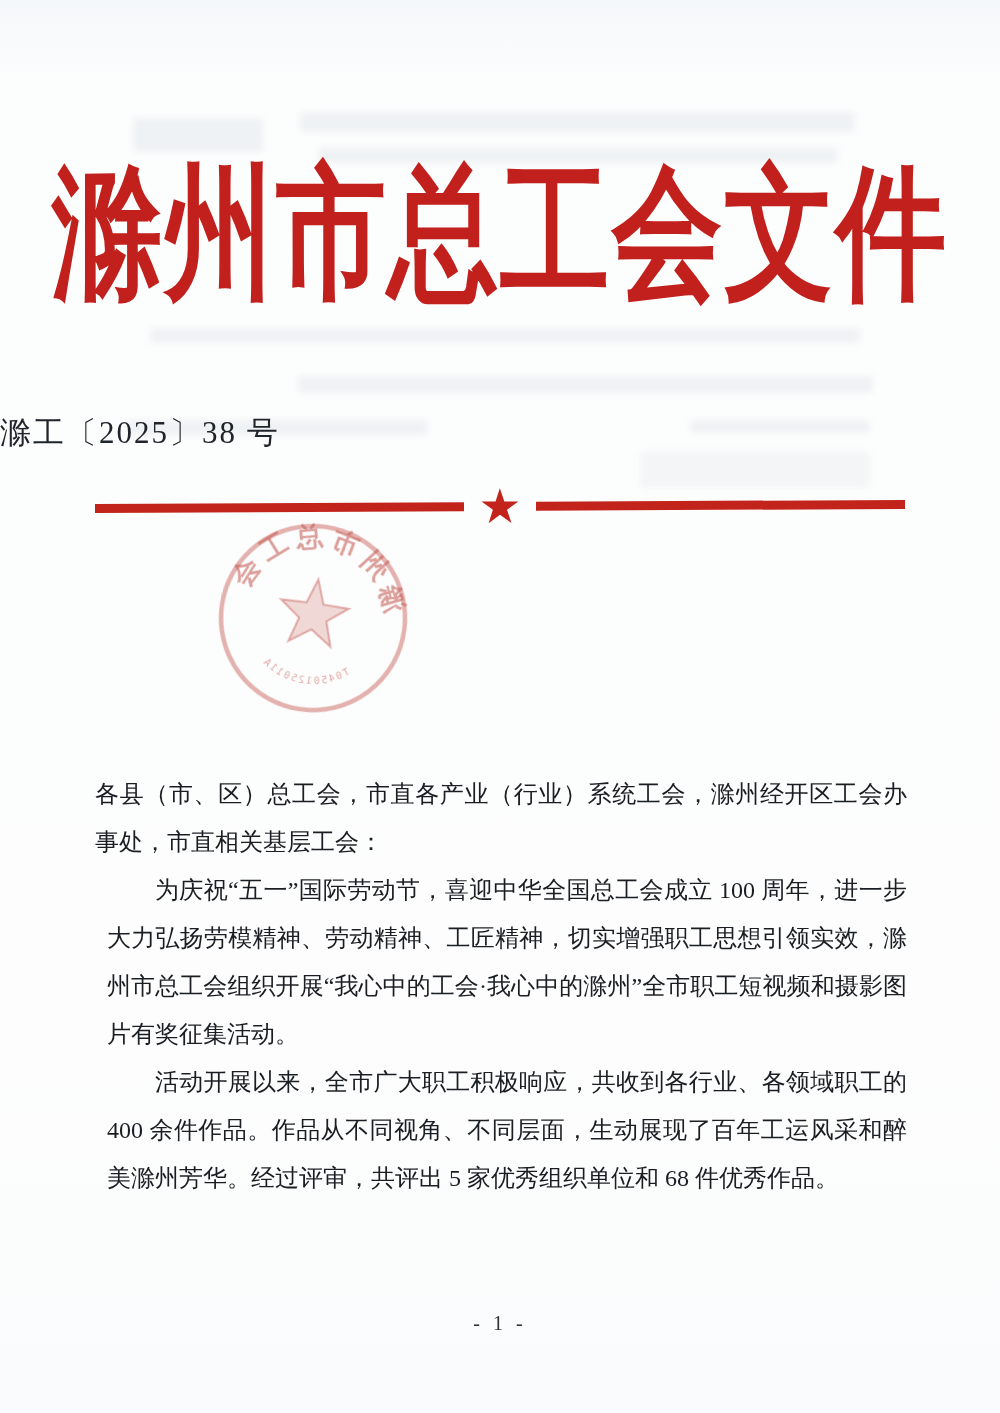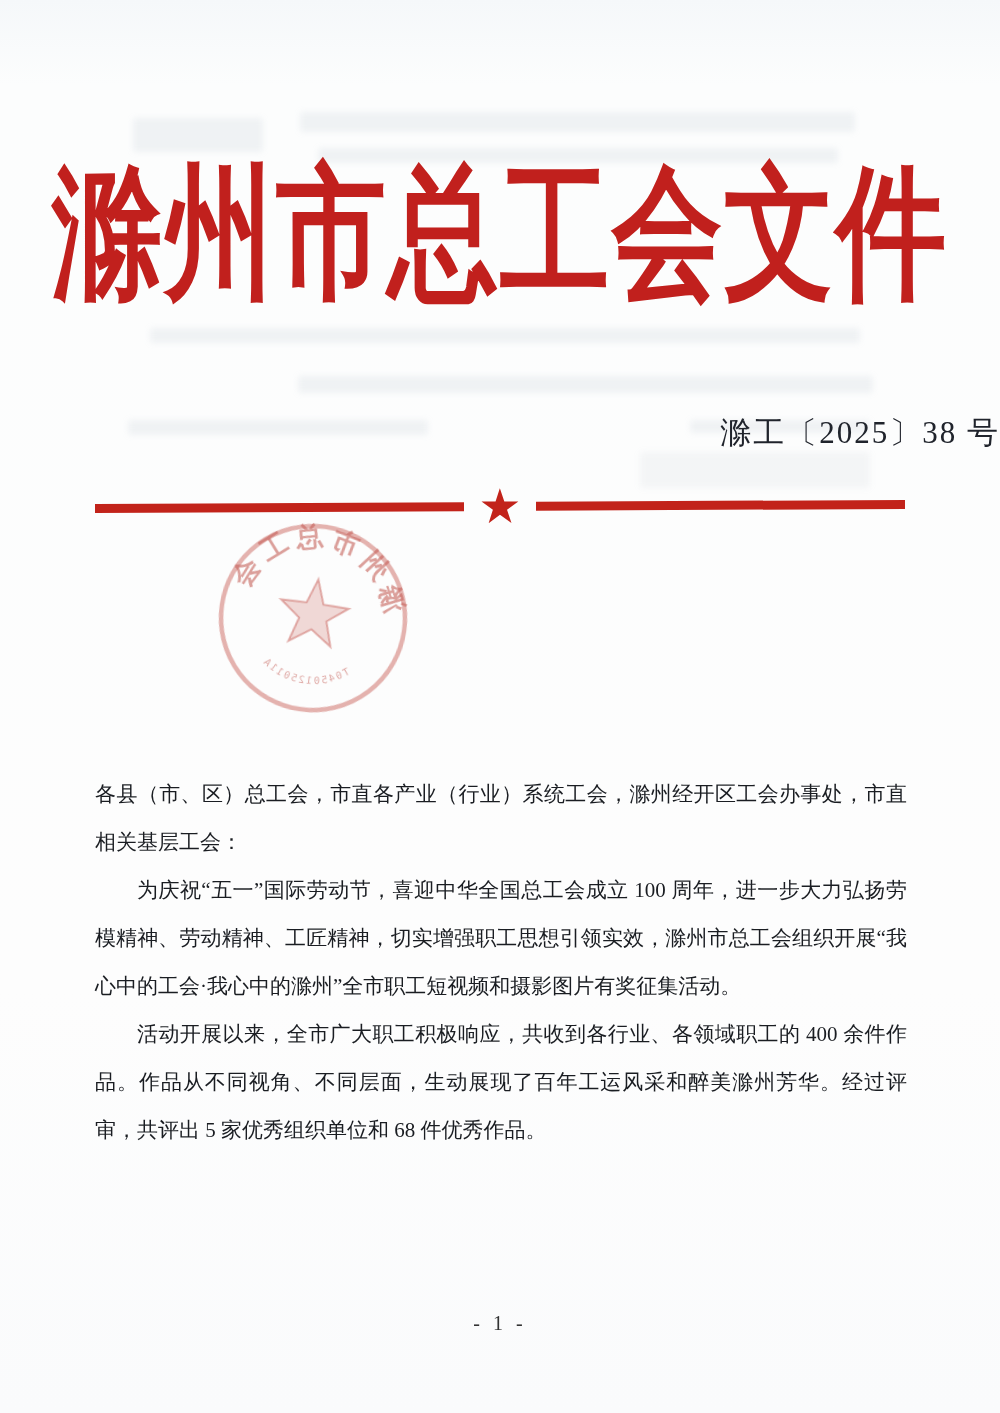--- a/index.html
+++ b/index.html
@@ -44,21 +44,21 @@
     font-weight: bold;
     letter-spacing: 2px;
     line-height: 1;
     transform: scaleY(1.32);
     transform-origin: top center;
     white-space: nowrap;
   }
   .doc-number {
     position: absolute;
     left: 0; right: 0; top: 412px;
-    text-align: right;
+    text-align: left;
     font-size: 31px;
     letter-spacing: 2px;
     color: #20242c;
   }
   .divider {
     position: absolute;
     left: 95px; right: 95px; top: 480px;
     height: 52px;
     display: flex;
     align-items: center;
@@ -104,27 +104,27 @@
     font-size: 40px;
     font-weight: bold;
     line-height: 54px;
     color: #111;
     letter-spacing: 1px;
   }
   .body-text {
     position: absolute;
     left: 95px; top: 770px;
     width: 812px;
-    font-size: 21px;
+    font-size: 24px;
     line-height: 48px;
     text-align: justify;
     color: #1a1d22;
   }
   .body-text p { margin: 0; }
-  .body-text p.indent { text-indent: 2em; }
+  .body-text p.indent { text-indent: 2em; margin-left: 12px; }
   .page-footer {
     position: absolute;
     left: 0; right: 0; top: 1312px;
     text-align: center;
     font-size: 20px;
     letter-spacing: 4px;
     color: #333;
   }
 </style>
 </head>

